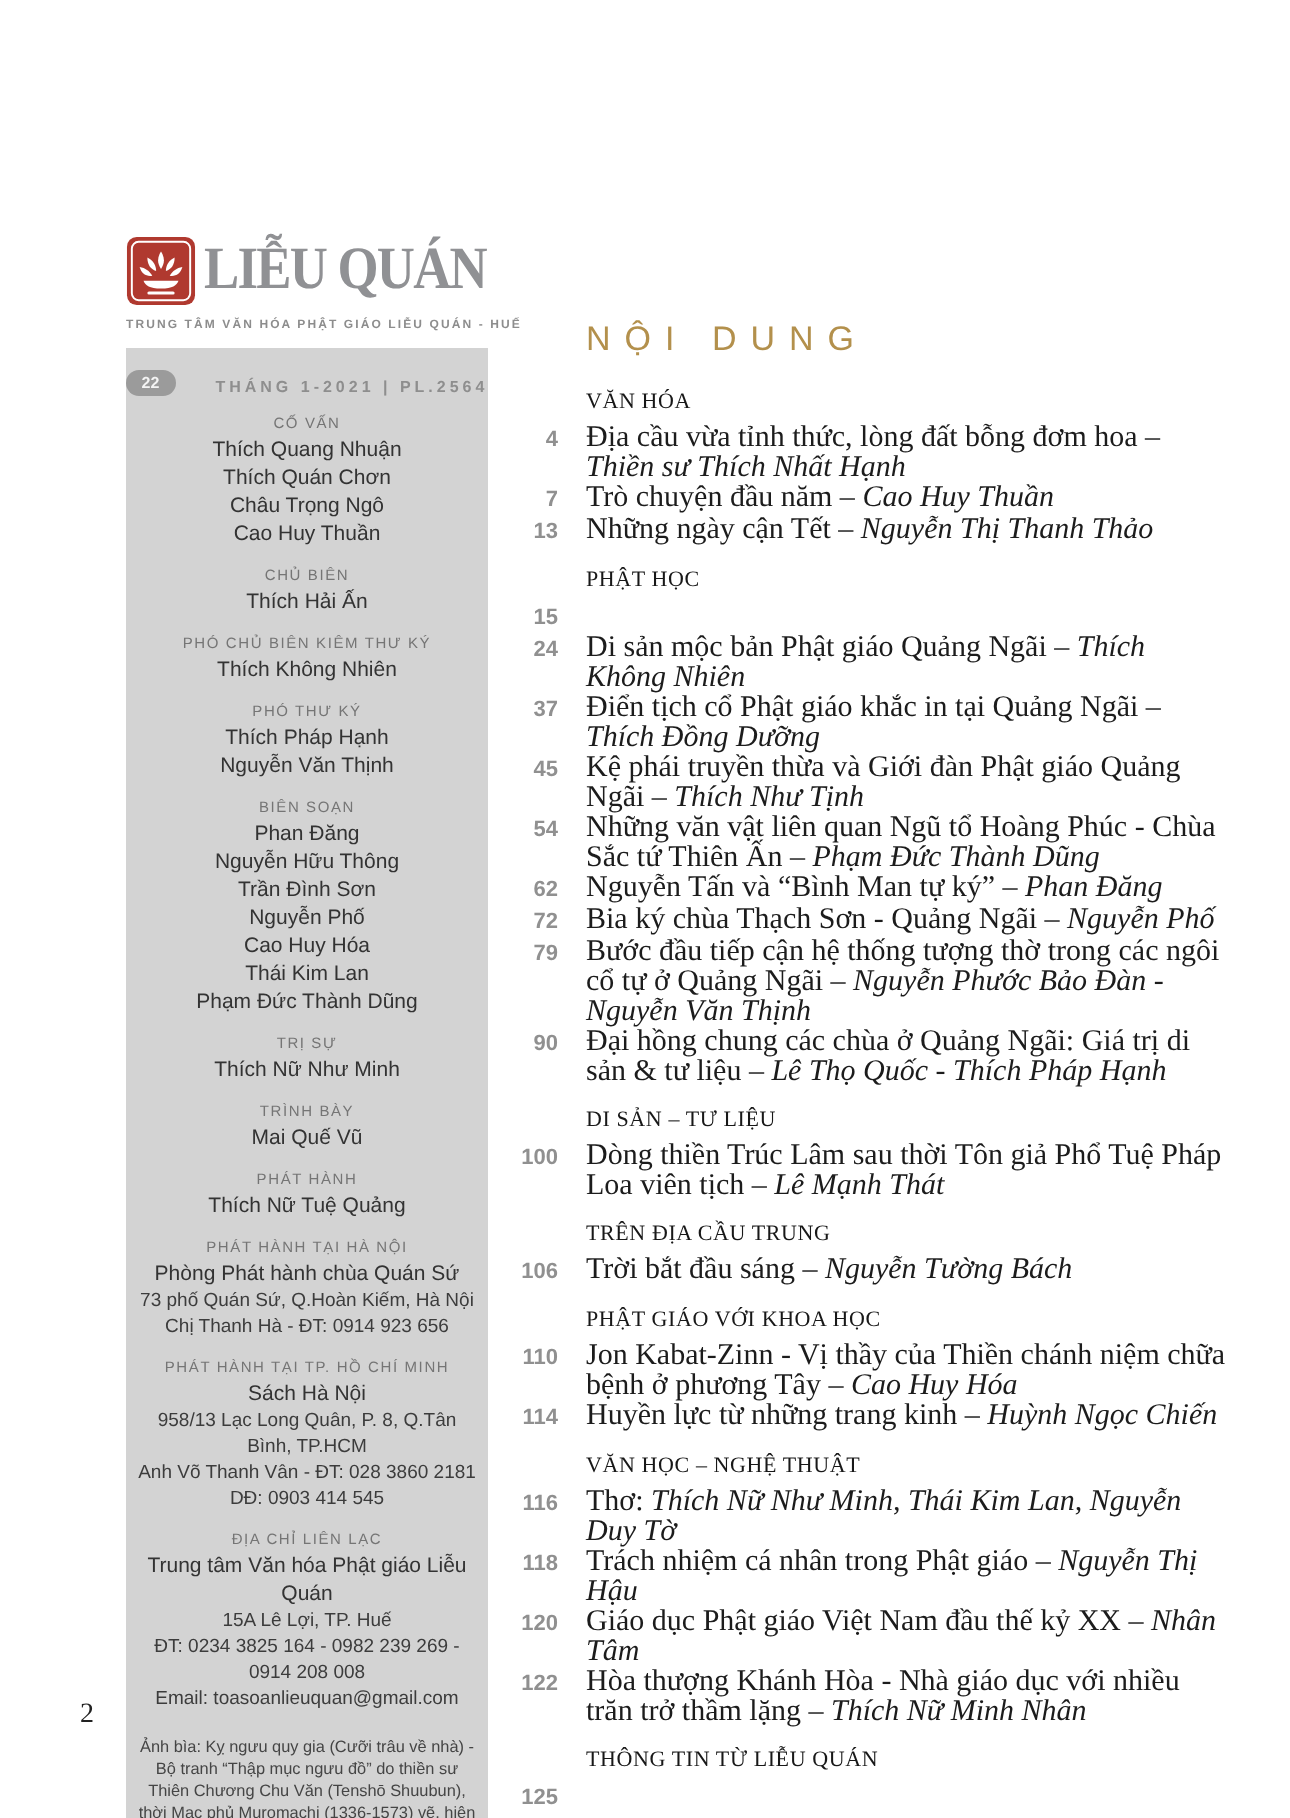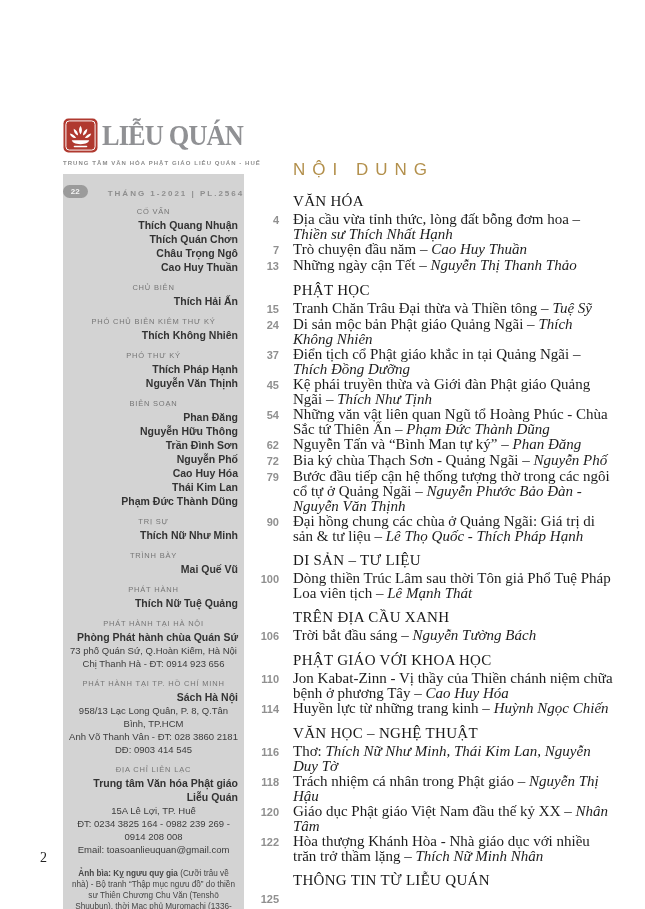--- a/index.html
+++ b/index.html
@@ -77,38 +77,37 @@
   }
   .mast-sec { margin-top: 9px; }
   .mast-label {
     font-size: 7.5px;
     color: #757575;
     letter-spacing: 0.8px;
     margin-bottom: 2px;
   }
   .mast-name {
     font-size: 10.5px;
-    font-weight: 700;
+    font-weight: 400;
     color: #333333;
     line-height: 14px;
-    text-align: right;
   }
   .mast-line {
     font-size: 9.5px;
     color: #3c3c3c;
     line-height: 13px;
   }
   .cover-note {
     margin-top: 12px;
     font-size: 8.2px;
     color: #454545;
     line-height: 11px;
     text-align: center;
   }
-  .cover-note b { font-weight: 700; }
+  .cover-note b { font-weight: 400; }
 
   .page-number {
     position: absolute;
     left: 40px; top: 850px;
     font-family: "Liberation Serif", serif;
     font-size: 14px;
     color: #222222;
   }
 
   
@@ -122,21 +121,21 @@
     font-size: 17px;
     font-weight: 400;
     letter-spacing: 7px;
     color: #b3904c;
     margin-bottom: 14px;
   }
   .toc-grid { display: block; }
   .toc-section-title {
     margin-left: 46px;
     font-family: "Liberation Serif", serif;
-    font-size: 15px;
+    font-size: 11px;
     color: #181818;
     letter-spacing: 0.3px;
     margin-top: 9px;
     margin-bottom: 3px;
     line-height: 15px;
   }
   .toc-entry {
     display: grid;
     grid-template-columns: 32px 14px 1fr;
     align-items: start;
@@ -272,21 +271,20 @@
       </div>
       <div class="toc-entry">
         <div class="num">13</div>
         <div></div>
         <div class="txt"><span>Những ngày cận Tết – </span><em>Nguyễn Thị Thanh Thảo</em></div>
       </div>
       <div class="toc-section-title">PHẬT HỌC</div>
       <div class="toc-entry">
         <div class="num">15</div>
         <div></div>
-        <div class="txt"><span>Tranh Chăn Trâu Đại thừa và Thiền tông – </span><em>Tuệ Sỹ</em></div>
       </div>
       <div class="toc-entry">
         <div class="num">24</div>
         <div></div>
         <div class="txt"><span>Di sản mộc bản Phật giáo Quảng Ngãi – </span><em>Thích Không Nhiên</em></div>
       </div>
       <div class="toc-entry">
         <div class="num">37</div>
         <div></div>
         <div class="txt"><span>Điển tịch cổ Phật giáo khắc in tại Quảng Ngãi – </span><em>Thích Đồng Dưỡng</em></div>
@@ -320,21 +318,21 @@
         <div class="num">90</div>
         <div></div>
         <div class="txt"><span>Đại hồng chung các chùa ở Quảng Ngãi: Giá trị di sản &amp; tư liệu – </span><em>Lê Thọ Quốc - Thích Pháp Hạnh</em></div>
       </div>
       <div class="toc-section-title">DI SẢN – TƯ LIỆU</div>
       <div class="toc-entry">
         <div class="num">100</div>
         <div></div>
         <div class="txt"><span>Dòng thiền Trúc Lâm sau thời Tôn giả Phổ Tuệ Pháp Loa viên tịch – </span><em>Lê Mạnh Thát</em></div>
       </div>
-      <div class="toc-section-title">TRÊN ĐỊA CẦU XANH</div>
+      <div class="toc-section-title">TRÊN ĐỊA CẦU TRUNG</div>
       <div class="toc-entry">
         <div class="num">106</div>
         <div></div>
         <div class="txt"><span>Trời bắt đầu sáng – </span><em>Nguyễn Tường Bách</em></div>
       </div>
       <div class="toc-section-title">PHẬT GIÁO VỚI KHOA HỌC</div>
       <div class="toc-entry">
         <div class="num">110</div>
         <div></div>
         <div class="txt"><span>Jon Kabat-Zinn - Vị thầy của Thiền chánh niệm chữa bệnh ở phương Tây – </span><em>Cao Huy Hóa</em></div>

